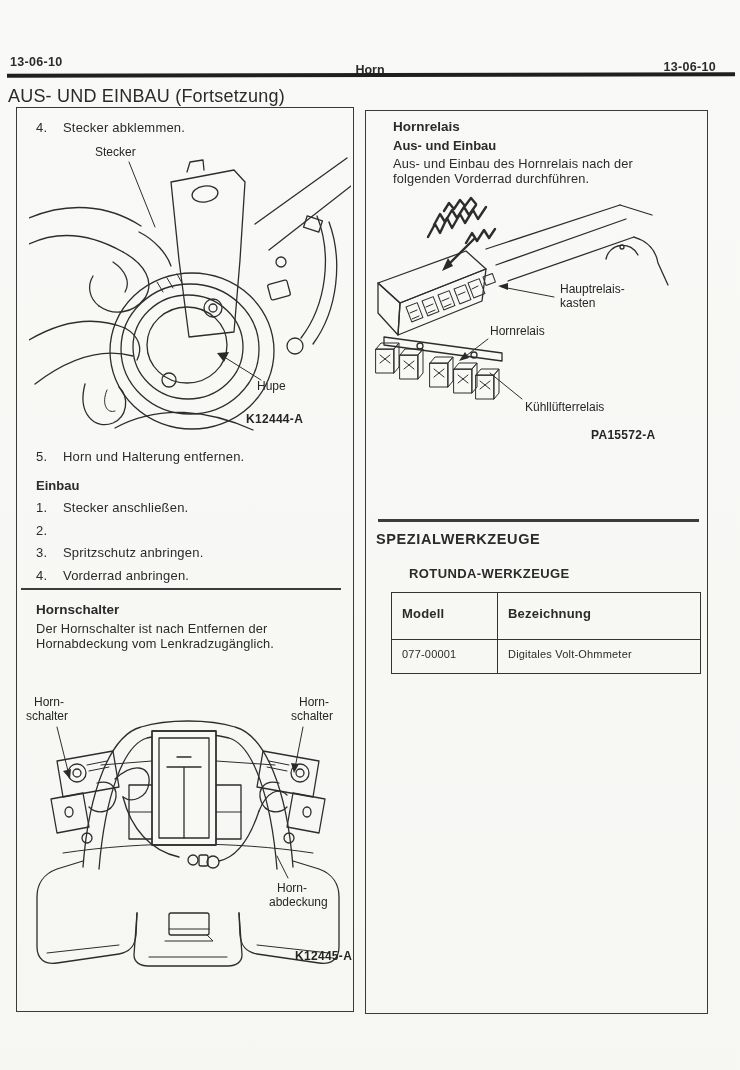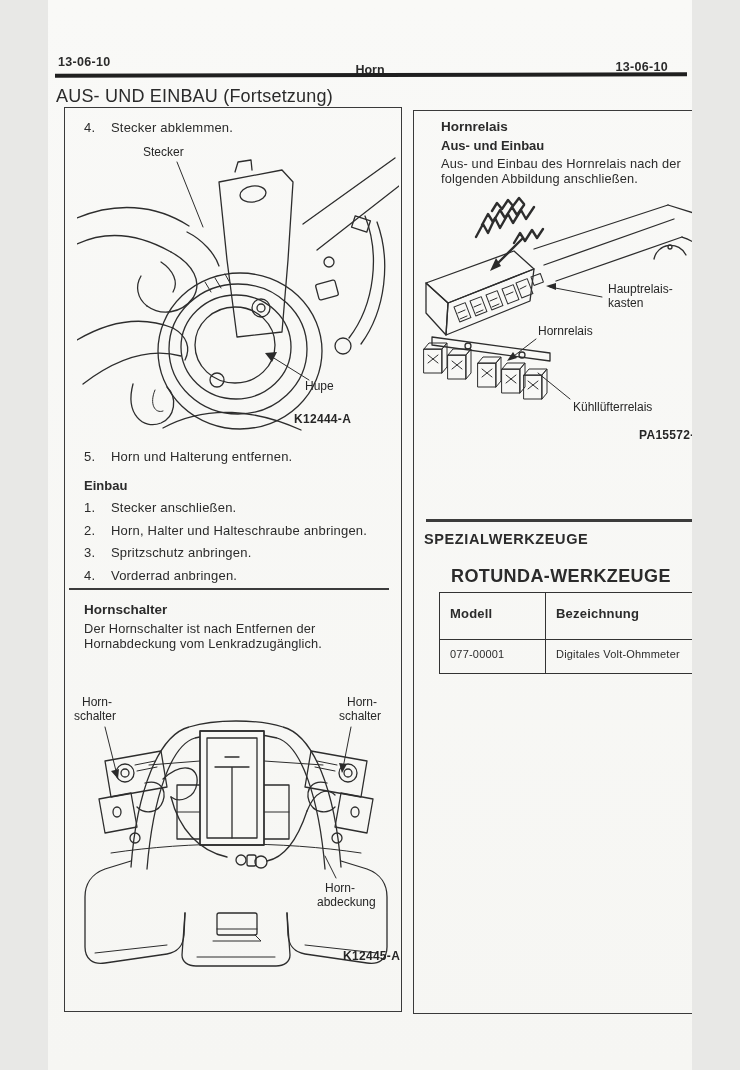--- a/index.html
+++ b/index.html
@@ -1,16 +1,16 @@
 <!DOCTYPE html>
 <html><head>
 <meta charset="utf-8">
 <style>
   html,body{margin:0;padding:0;background:#e8e8e6;}
-  .page{position:relative;width:644px;height:1070px;margin:0 auto;
+  .page{position:relative;width:740px;height:1070px;margin:0 auto;
         background:linear-gradient(#f9f9f7,#f6f6f3);
         font-family:"Liberation Sans",sans-serif;color:#2b2b2b;overflow:hidden;}
   .hdr-num{position:absolute;top:55px;font-size:12.5px;font-weight:bold;letter-spacing:.3px;}
   .hdr-left{left:10px;}
   .hdr-right{right:24px;top:60px;}
   .hdr-center{position:absolute;left:0;right:0;top:57px;text-align:center;
               font-size:12.5px;font-weight:bold;margin-top:6px;}
   .hdr-rule{position:absolute;left:7px;right:5px;top:73px;height:3.5px;
             background:#1f1f1f;transform:rotate(-.12deg);}
   .section-title{position:absolute;left:8px;top:86px;font-size:18px;font-weight:normal;
@@ -28,21 +28,21 @@
   .divider-left{left:4px;right:12px;top:480px;height:2px;}
   .divider-right{left:12px;right:8px;top:408px;height:2.5px;}
   .sub-heading{position:absolute;font-weight:bold;}
   #hornschalter-h{left:19px;top:494px;font-size:13.5px;}
   .para{position:absolute;font-size:12.8px;line-height:15px;letter-spacing:.15px;}
   #hornschalter-p{left:19px;top:513px;width:300px;}
   #hornrelais-h{left:27px;top:8px;font-size:13.5px;}
   #hornrelais-sub{left:27px;top:27px;font-size:13px;}
   #hornrelais-p{left:27px;top:45px;width:300px;}
   #spezial-h{left:10px;top:420px;font-size:14.5px;letter-spacing:.6px;}
-  #rotunda-h{left:37px;top:455px;font-size:18px;letter-spacing:.4px;}
+  #rotunda-h{left:43px;top:455px;font-size:13px;letter-spacing:.4px;}
   .fig{position:absolute;}
   #fig1{left:12px;top:24px;} #fig2{left:6px;top:553px;} #fig3{left:4px;top:84px;}
   svg .ln{fill:none;stroke:#2d2d2d;stroke-width:1.3;stroke-linecap:round;stroke-linejoin:round;}
   svg .thin{stroke-width:1;}
   svg .thick{stroke-width:2.4;}
   svg .dk{fill:#2a2a2a;stroke:none;}
   svg .paper{fill:#f8f8f5;}
   svg text{font-family:"Liberation Sans",sans-serif;font-size:12px;fill:#262626;}
   svg text.code{font-weight:bold;font-size:12px;letter-spacing:.3px;}
   .tools-table{position:absolute;left:25px;top:481px;width:310px;
@@ -127,21 +127,20 @@
     </div>
 
     <div class="list-heading">Einbau</div>
     <div class="einbau-list">
       <div class="li">
         <span class="num">1.</span>
         <span>Stecker anschließen.</span>
       </div>
       <div class="li">
         <span class="num">2.</span>
-        <span>Horn, Halter und Halteschraube anbringen.</span>
       </div>
       <div class="li">
         <span class="num">3.</span>
         <span>Spritzschutz anbringen.</span>
       </div>
       <div class="li">
         <span class="num">4.</span>
         <span>Vorderrad anbringen.</span>
       </div>
     </div>
@@ -218,21 +217,21 @@
       <text x="272" y="299" class="code">K12445-A</text>
     </svg>
   </div>
 
   <div class="panel panel-right">
 
     <div class="sub-heading" id="hornrelais-h">Hornrelais</div>
     <div class="sub-heading" id="hornrelais-sub">Aus- und Einbau</div>
     <div class="para" id="hornrelais-p">
       <span>Aus- und Einbau des Hornrelais nach der</span><br>
-      <span>folgenden Abbildung anschließen.</span>
+      <span>folgenden Vorderrad durchführen.</span>
     </div>
 
     <svg class="fig" id="fig3" width="334" height="252" viewBox="0 0 334 252">
       <g class="ln">
 
         <path d="M116,54 L250,10 M126,70 L256,24 M138,86 L264,42"></path>
         <path d="M250,10 L282,20"></path>
         <path d="M264,42 C278,46 286,56 288,68 L298,90"></path>
         <path d="M236,64 A17,17 0 0 1 268,60"></path>
         <circle cx="252" cy="52" r="2"></circle>

